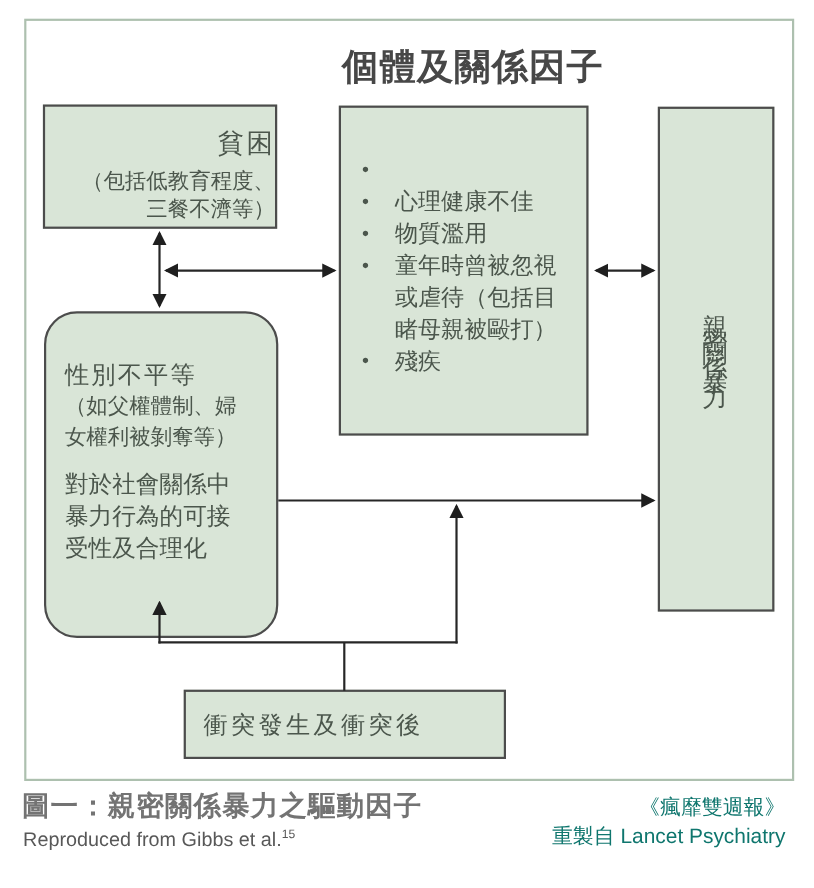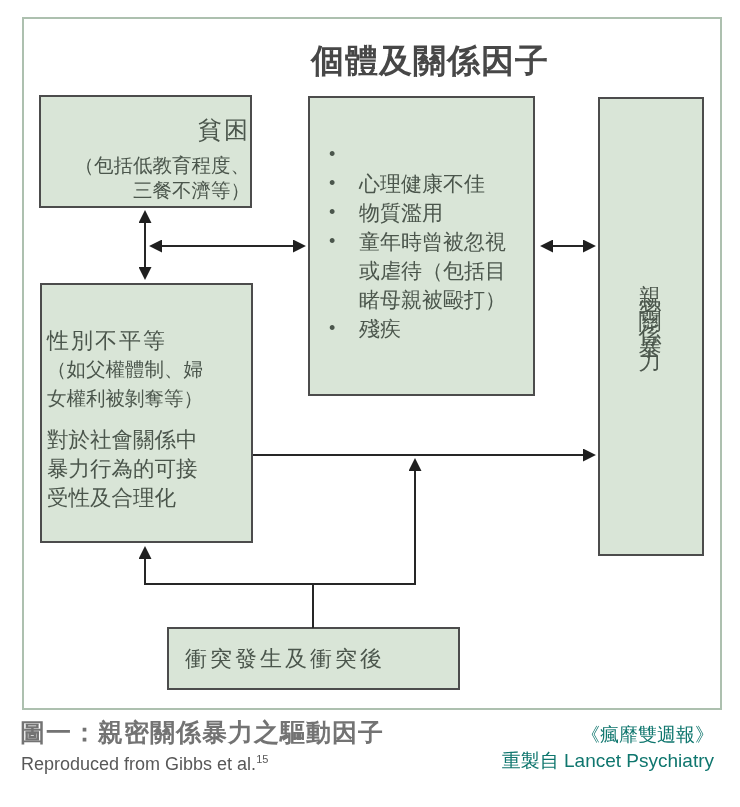--- a/index.html
+++ b/index.html
@@ -28,21 +28,21 @@
   .box-individual { left:308px; top:96px; width:227px; height:300px; padding:42px 8px 0 19px; box-sizing:border-box; }
   .bullet-row { display:flex; font-size:21px; line-height:29px; }
   .dot { flex:0 0 30px; width:30px; font-size:18px; }
 
   .box-ipv { left:598px; top:97px; width:106px; height:459px; display:flex; align-items:center; justify-content:center; }
   .v-text {
     writing-mode:vertical-rl; text-orientation:upright;
     font-size:23px; letter-spacing:13px; color:#4b564c; transform:translateY(-22px);
   }
 
-  .box-gender { left:40px; top:283px; width:213px; height:260px; padding:41px 8px 0 5px; box-sizing:border-box; line-height:29px; }
+  .box-gender { left:40px; top:283px; width:213px; height:297px; padding:41px 8px 0 17px; box-sizing:border-box; line-height:29px;border-radius:30px; }
   .g-title { font-size:22px; letter-spacing:2px; }
   .g-sub   { font-size:19.5px; }
   .g-body  { font-size:21.5px; margin-top:13px; }
 
   .box-conflict { left:167px; top:627px; width:293px; height:63px; display:flex; align-items:center; padding-left:16px; font-size:22px; letter-spacing:3px; }
 
   .arrows { position:absolute; left:0; top:0; width:740px; height:807px; pointer-events:none; }
 
   .caption-title { position:absolute; left:20px; top:716px; font-size:25px; font-weight:bold; color:#737373; letter-spacing:1px; white-space:nowrap; }
   .caption-src   { position:absolute; left:21px; top:753px; font-size:18px; color:#585858; }

